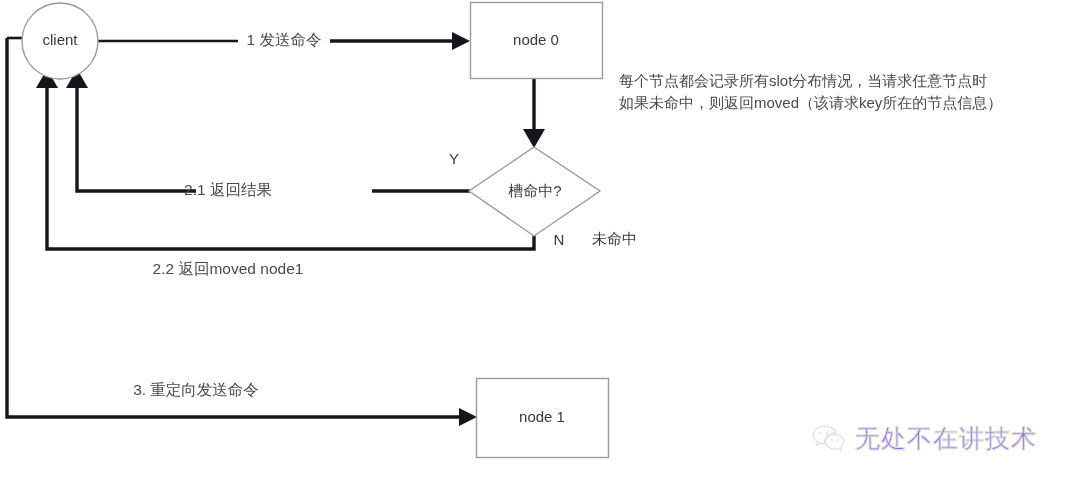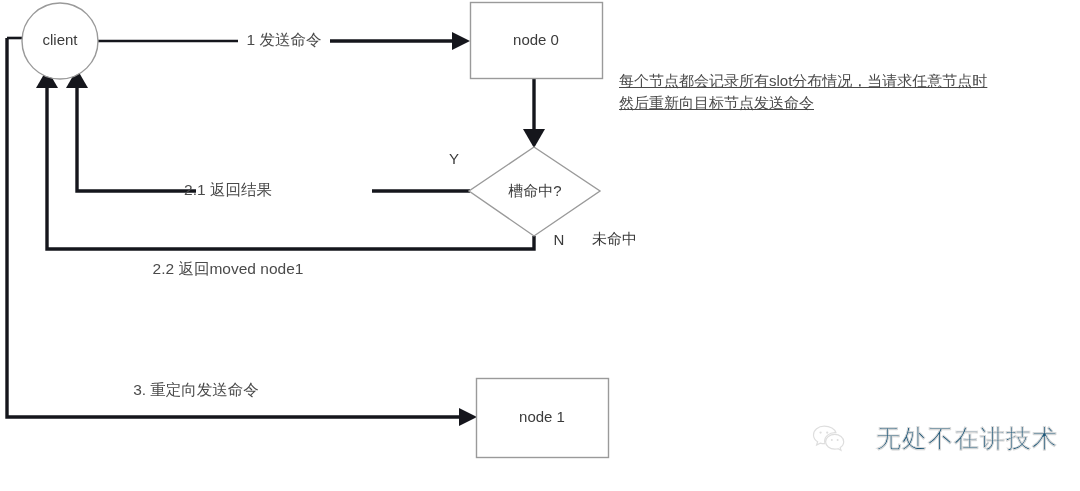--- a/index.html
+++ b/index.html
@@ -55,21 +55,21 @@
   .note-block {
     position: absolute;
     left: 619px;
     top: 70px;
     width: 450px;
     color: #4a4a4a;
     font-size: 15px;
     line-height: 22px;
     white-space: nowrap;
   }
-  .note-line { display: block; text-decoration: underline; }
+  .note-line { display: block; }
   .miss-block {
     position: absolute;
     left: 592px;
     top: 227px;
     color: #3b3b3b;
     font-size: 15px;
     line-height: 24px;
     white-space: nowrap;
   }
   .miss-line { display: block; }
@@ -79,25 +79,24 @@
     top: 422px;
     display: flex;
     align-items: center;
     gap: 9px;
     opacity: 0.92;
   }
   .wm-icon { width: 34px; height: 30px; display: block; }
   .wm-text {
     font-size: 25px;
     letter-spacing: 1px;
-    color: #0c4a6e;
+    color: #8b5cf6;
     -webkit-text-stroke: 1px #d7d7d7;
     text-shadow: 0 1px 0 #e6e6e6;
     font-family: "Liberation Sans", "DejaVu Sans", sans-serif;
-    margin-left: 21px;
   }
 </style>
 </head>
 <body>
 
 <div id="canvas">
 
   <svg id="flow" viewBox="0 0 1080 491">
 
     <g>
@@ -156,21 +155,21 @@
     <text class="branch-label" x="559" y="241">N</text>
 
   </svg>
 
   <div class="miss-block">
     <span class="miss-line">未命中</span>
   </div>
 
   <div class="note-block">
     <span class="note-line">每个节点都会记录所有slot分布情况，当请求任意节点时</span>
-    <span class="note-line">然后重新向目标节点发送命令</span>
+    <span class="note-line">如果未命中，则返回moved（该请求key所在的节点信息）</span>
   </div>
 
   <div class="watermark">
     <span>
       <svg class="wm-icon" viewBox="0 0 34 30">
         <path d="M12.2 2.2 C6.2 2.2 1.5 6.1 1.5 10.9 c0 2.7 1.6 5.2 4.1 6.8 l-1.0 3.3 l3.6 -1.9 c1.2 0.35 2.5 0.55 3.9 0.55 c0.3 0 0.6 -0.01 0.9 -0.03 c-0.25 -0.8 -0.4 -1.6 -0.4 -2.5 c0 -4.7 4.6 -8.5 10.3 -8.5 c0.35 0 0.7 0.015 1.05 0.04 C22.9 5.0 18.1 2.2 12.2 2.2 Z" fill="none" stroke="#dcdcdc" stroke-width="1.2"></path>
         <circle cx="8.6" cy="8.6" r="1.15" fill="#dcdcdc"></circle>
         <circle cx="15.2" cy="8.6" r="1.15" fill="#dcdcdc"></circle>
         <path d="M22.8 10.4 c-5.1 0 -9.2 3.3 -9.2 7.4 c0 4.1 4.1 7.4 9.2 7.4 c1.1 0 2.2 -0.16 3.2 -0.45 l3.0 1.6 l-0.8 -2.8 c2.1 -1.35 3.5 -3.4 3.5 -5.75 c0 -4.1 -4.1 -7.4 -8.9 -7.4 Z" fill="#ffffff" stroke="#dcdcdc" stroke-width="1.2"></path>
         <circle cx="19.8" cy="16.1" r="1.0" fill="#dcdcdc"></circle>

